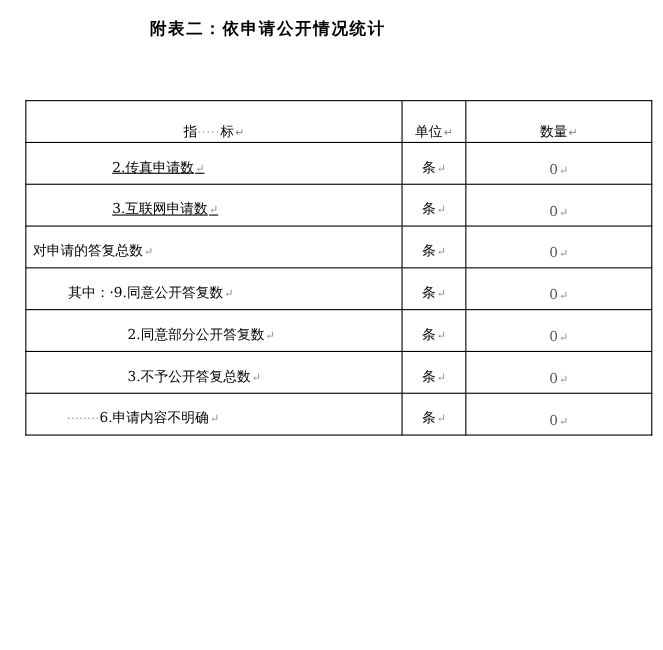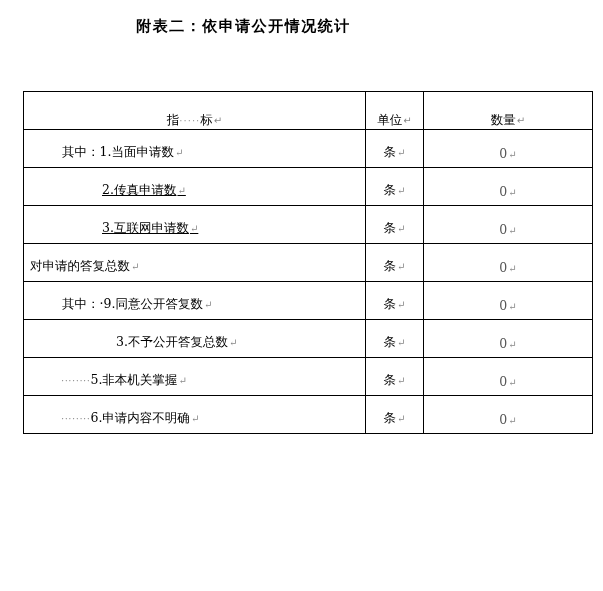--- a/index.html
+++ b/index.html
@@ -104,31 +104,20 @@
         <span>单位</span><span class="mark">↵</span>
       </th>
       <th class="hdr">
         <span>数量</span><span class="mark">↵</span>
       </th>
     </tr>
   </thead>
   <tbody>
     <tr>
       <td class="name">
-          <span class="cell indent-1"><span>其中：1.当面申请数</span><span class="mark">↵</span></span>
-        </td>
-      <td class="unit">
-          <span class="cell"><span>条</span><span class="mark">↵</span></span>
-        </td>
-      <td class="qty">
-          <span class="cell"><span class="qty-val">0</span><span class="mark">↵</span></span>
-        </td>
-    </tr>
-    <tr>
-      <td class="name">
           <span class="cell indent-2"><span>2.传真申请数</span><span class="mark">↵</span></span>
         </td>
       <td class="unit">
           <span class="cell"><span>条</span><span class="mark">↵</span></span>
         </td>
       <td class="qty">
           <span class="cell"><span class="qty-val">0</span><span class="mark">↵</span></span>
         </td>
     </tr>
     <tr>
@@ -159,32 +148,32 @@
         </td>
       <td class="unit">
           <span class="cell"><span>条</span><span class="mark">↵</span></span>
         </td>
       <td class="qty">
           <span class="cell"><span class="qty-val">0</span><span class="mark">↵</span></span>
         </td>
     </tr>
     <tr>
       <td class="name">
-          <span class="cell indent-3"><span>3.不予公开答复总数</span><span class="mark">↵</span></span>
+          <span class="cell indent-3"><span>2.同意部分公开答复数</span><span class="mark">↵</span></span>
         </td>
       <td class="unit">
           <span class="cell"><span>条</span><span class="mark">↵</span></span>
         </td>
       <td class="qty">
           <span class="cell"><span class="qty-val">0</span><span class="mark">↵</span></span>
         </td>
     </tr>
     <tr>
       <td class="name">
-          <span class="cell" style="padding-left:37px"><span class="dots">········</span><span>5.非本机关掌握</span><span class="mark">↵</span></span>
+          <span class="cell indent-3"><span>3.不予公开答复总数</span><span class="mark">↵</span></span>
         </td>
       <td class="unit">
           <span class="cell"><span>条</span><span class="mark">↵</span></span>
         </td>
       <td class="qty">
           <span class="cell"><span class="qty-val">0</span><span class="mark">↵</span></span>
         </td>
     </tr>
     <tr>
       <td class="name">

